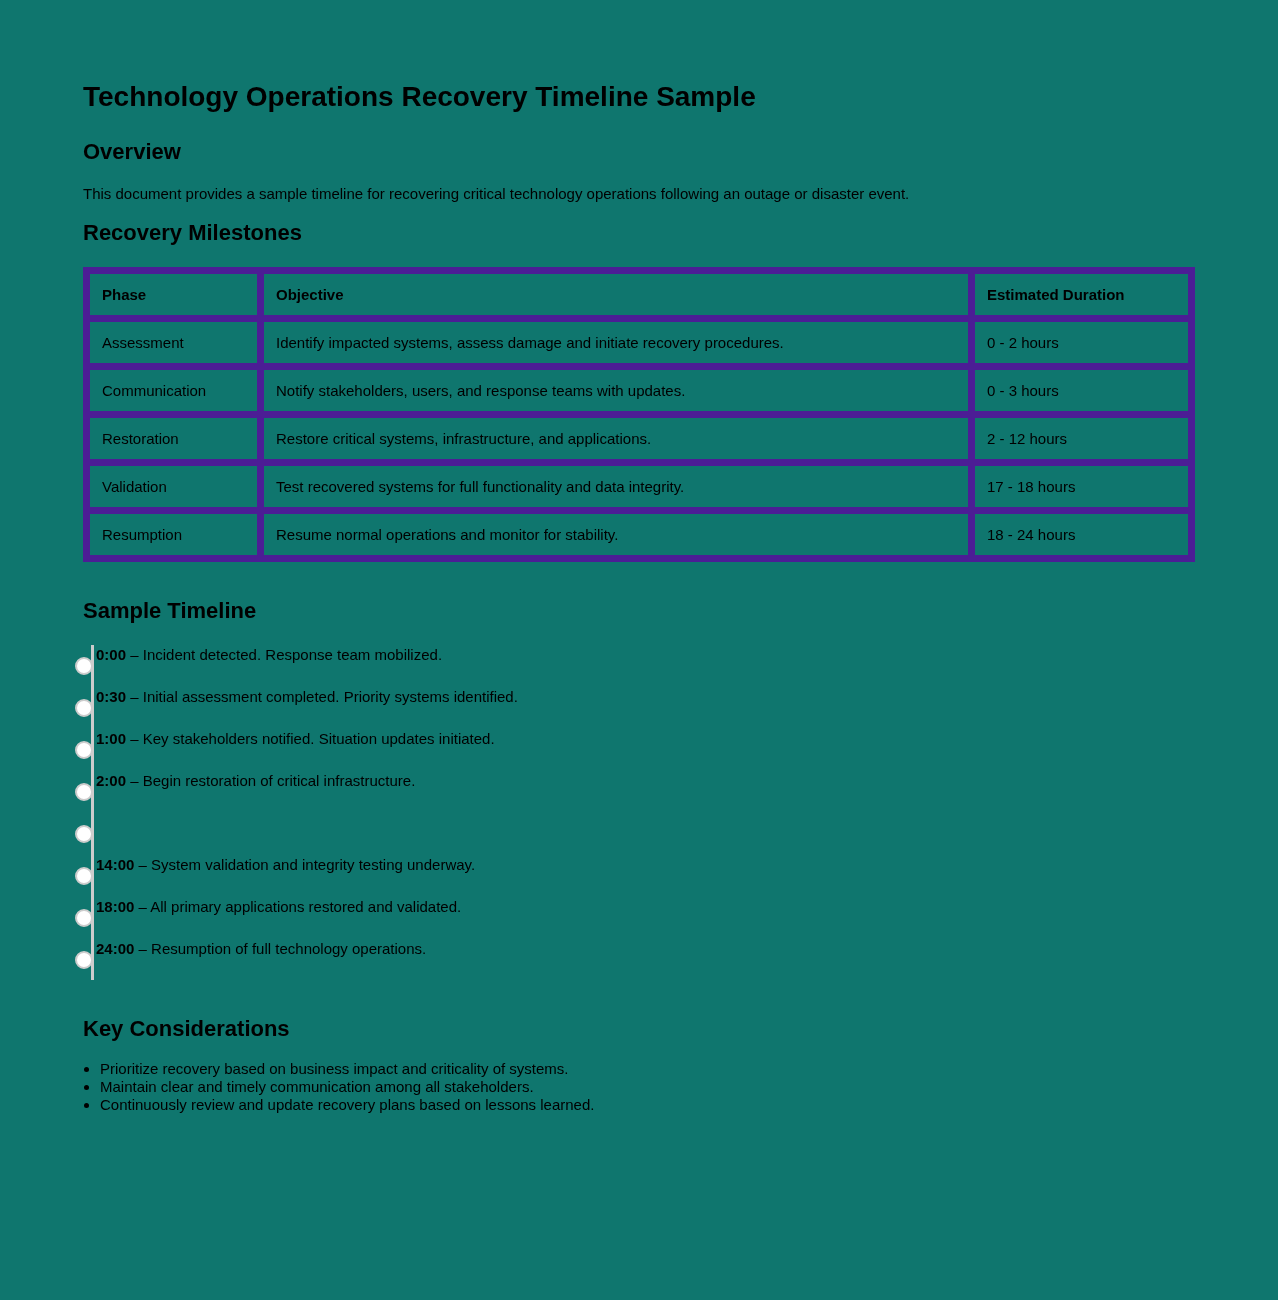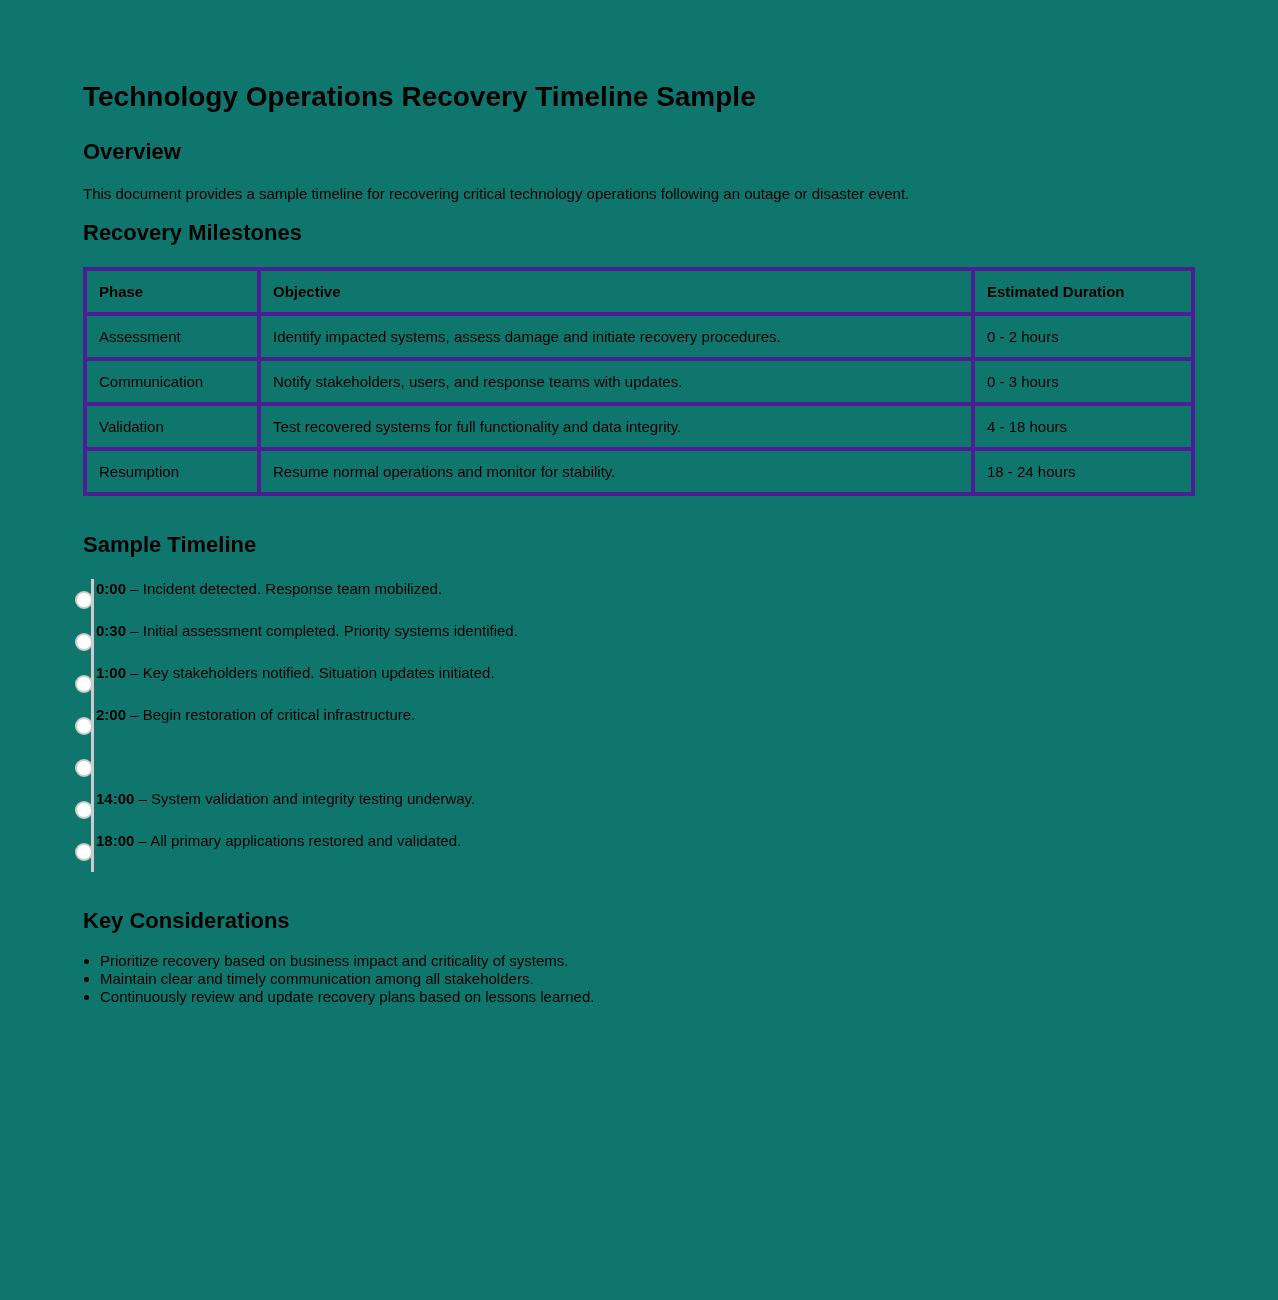--- a/index.html
+++ b/index.html
@@ -40,21 +40,21 @@
 
   table.milestones-table {
     border-collapse: collapse;
     width: 100%;
     table-layout: fixed;
     font-size: 15px;
     margin: 0 0 36px 0;
   }
   table.milestones-table th,
   table.milestones-table td {
-    border: 4px solid #4c1d95;
+    border: 7px solid #4c1d95;
     padding: 13px 12px;
     text-align: left;
     vertical-align: middle;
     line-height: 15px;
     overflow: hidden;
   }
   table.milestones-table th { font-weight: bold; }
   col.col-phase    { width: 174px; }
   col.col-duration { width: 220px; }
 
@@ -139,23 +139,28 @@
             <td>Assessment</td>
             <td>Identify impacted systems, assess damage and initiate recovery procedures.</td>
             <td>0 - 2 hours</td>
           </tr>
           <tr>
             <td>Communication</td>
             <td>Notify stakeholders, users, and response teams with updates.</td>
             <td>0 - 3 hours</td>
           </tr>
           <tr>
+            <td>Restoration</td>
+            <td>Restore critical systems, infrastructure, and applications.</td>
+            <td>2 - 12 hours</td>
+          </tr>
+          <tr>
             <td>Validation</td>
             <td>Test recovered systems for full functionality and data integrity.</td>
-            <td>4 - 18 hours</td>
+            <td>17 - 18 hours</td>
           </tr>
           <tr>
             <td>Resumption</td>
             <td>Resume normal operations and monitor for stability.</td>
             <td>18 - 24 hours</td>
           </tr>
         </tbody>
     </table>
 
     <h2 class="section-heading timeline-heading">Sample Timeline</h2>
@@ -182,20 +187,24 @@
         <div class="tl-item">
           <span class="tl-dot"></span>
         </div>
         <div class="tl-item">
           <span class="tl-dot"></span>
           <p class="tl-text"><strong>14:00</strong> – System validation and integrity testing underway.</p>
         </div>
         <div class="tl-item">
           <span class="tl-dot"></span>
           <p class="tl-text"><strong>18:00</strong> – All primary applications restored and validated.</p>
+        </div>
+        <div class="tl-item">
+          <span class="tl-dot"></span>
+          <p class="tl-text"><strong>24:00</strong> – Resumption of full technology operations.</p>
         </div>
       </div>
 
     <h2 class="section-heading considerations-heading">Key Considerations</h2>
 
     <ul class="considerations-list">
         <li>Prioritize recovery based on business impact and criticality of systems.</li>
         <li>Maintain clear and timely communication among all stakeholders.</li>
         <li>Continuously review and update recovery plans based on lessons learned.</li>
       </ul>

